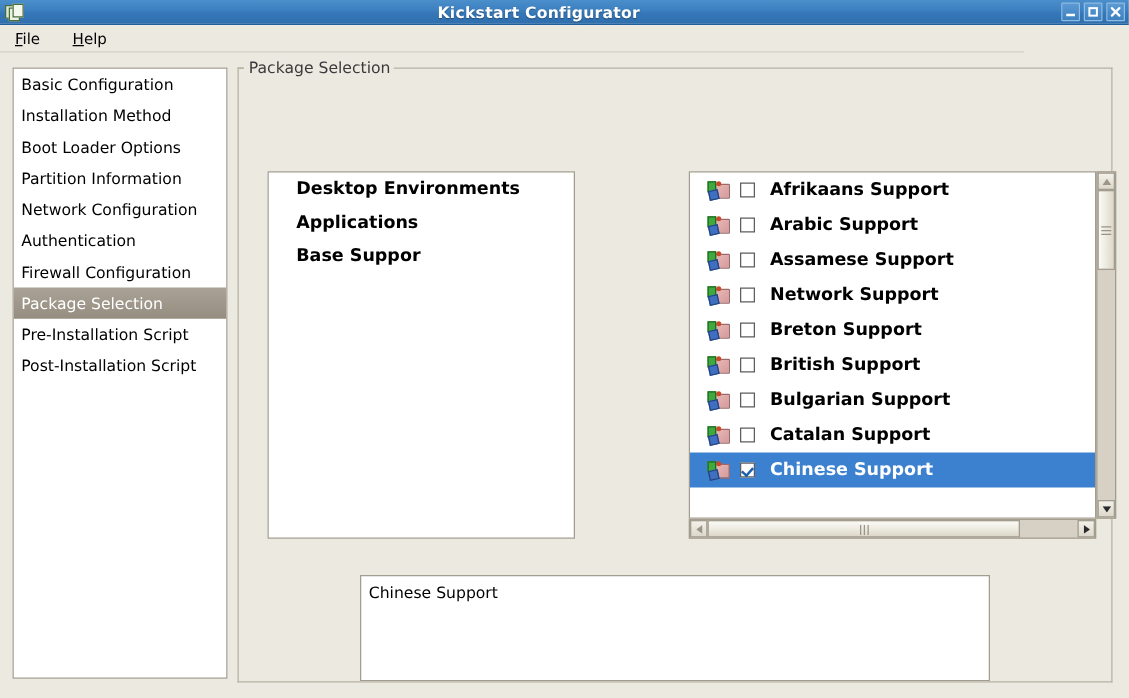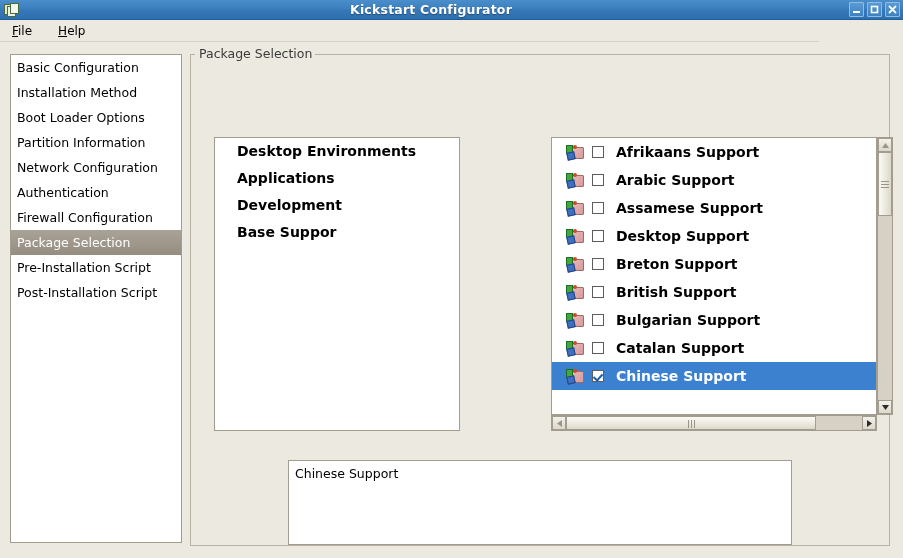--- a/index.html
+++ b/index.html
@@ -418,21 +418,20 @@
   </div>
 
   <div class="gb-topline-left"></div>
   <div class="gb-topline-right"></div>
   <div class="groupbox"></div>
   <div class="gb-legend">Package Selection</div>
 
   <div class="grouplist">
     <div class="grp-item">Desktop Environments</div>
     <div class="grp-item">Applications</div>
-    <div class="grp-item">Development</div>
     <div class="grp-item">Base Suppor</div>
   </div>
 
   <div class="pkgpanel">
 
     <div class="pkglist">
       <div class="pkg-row">
         <span class="pkg-icon">
             <i class="box"></i>
             <i class="green"></i>
@@ -463,21 +462,21 @@
         <span class="pkg-label">Assamese Support</span>
       </div>
       <div class="pkg-row">
         <span class="pkg-icon">
             <i class="box"></i>
             <i class="green"></i>
             <i class="blue"></i>
             <i class="red"></i>
           </span>
         <span class="pkg-check"></span>
-        <span class="pkg-label">Desktop Support</span>
+        <span class="pkg-label">Network Support</span>
       </div>
       <div class="pkg-row">
         <span class="pkg-icon">
             <i class="box"></i>
             <i class="green"></i>
             <i class="blue"></i>
             <i class="red"></i>
           </span>
         <span class="pkg-check"></span>
         <span class="pkg-label">Breton Support</span>

